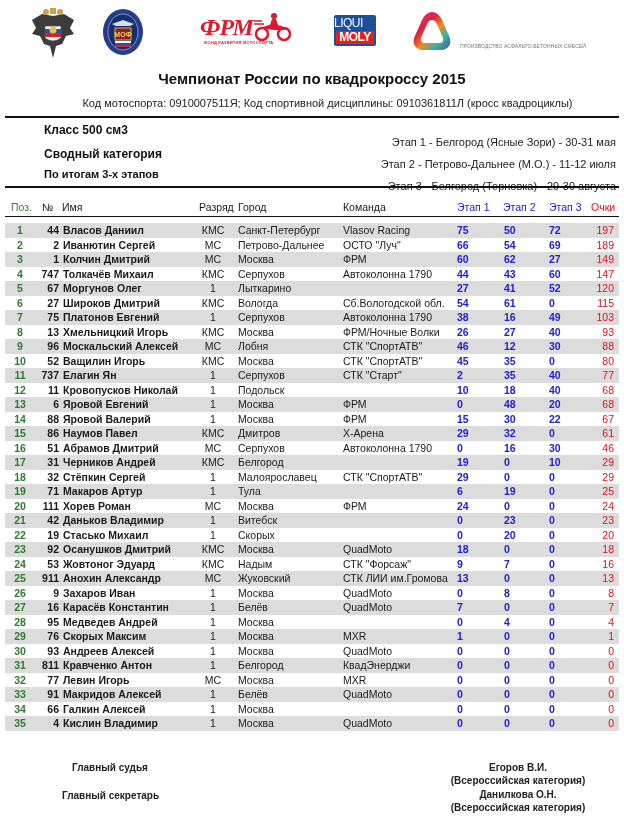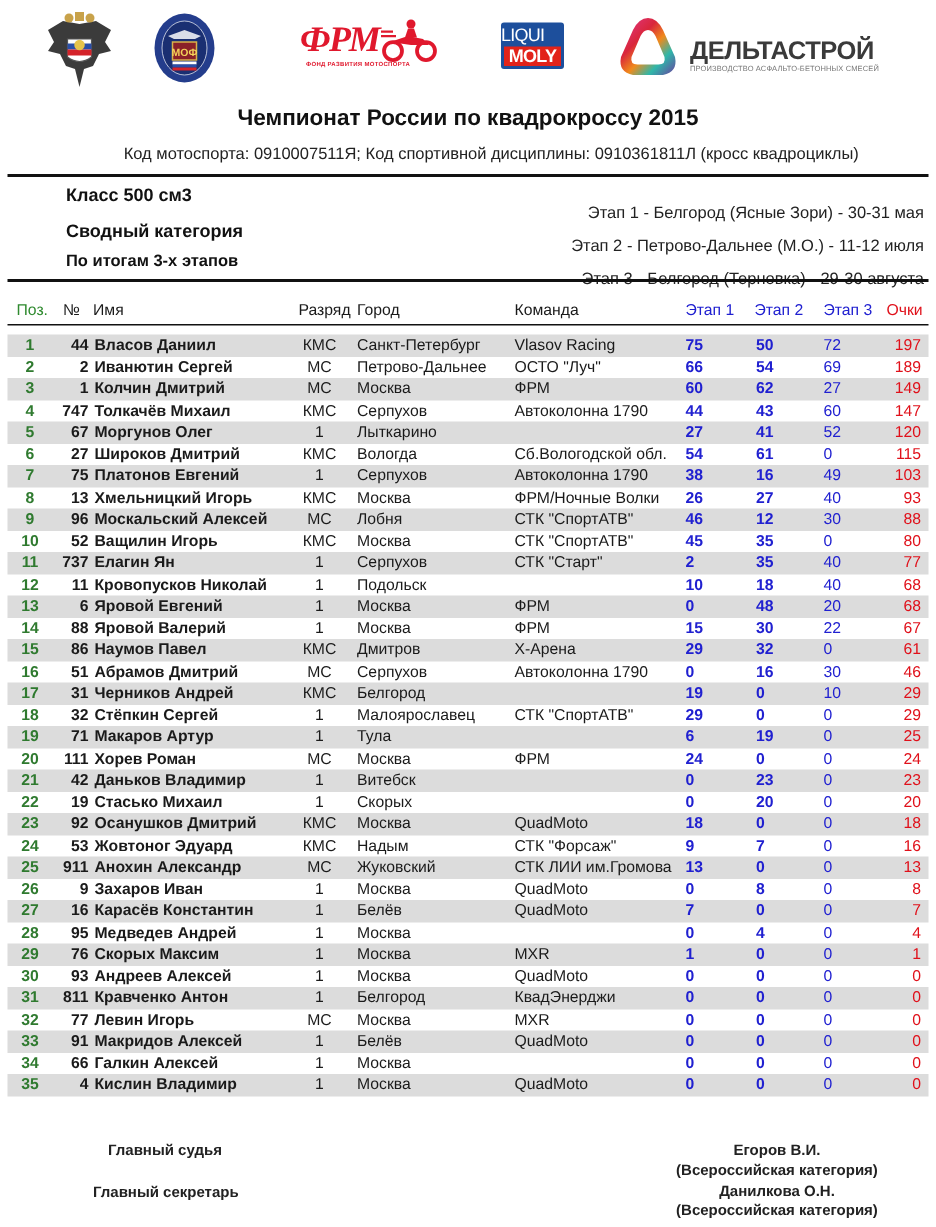--- a/index.html
+++ b/index.html
@@ -45,21 +45,21 @@
   .row.shade { background: #dcdcdc; }
   .row span { position: absolute; top: 0; white-space: nowrap; }
   .pos { left: 6px; width: 18px; text-align: center; color: #2f7a2f; font-weight: bold; }
   .num { left: 30px; width: 24px; text-align: right; font-weight: bold; }
   .name { left: 58px; font-weight: bold; }
   .rank { left: 196px; width: 24px; text-align: center; }
   .city { left: 233px; }
   .team { left: 338px; }
   .s1 { left: 452px; font-weight: bold; color: #2020d0; }
   .s2 { left: 499px; font-weight: bold; color: #2020d0; }
-  .s3 { left: 544px; font-weight: normal; color: #2020d0; }
+  .s3 { left: 544px; font-weight: bold; color: #2020d0; }
   .pts { left: 585px; width: 24px; text-align: right; color: #e0101a; }
 
   .foot { position: absolute; font-size: 10px; font-weight: bold; color: #222; white-space: nowrap; }
   .foot-r { position: absolute; width: 140px; text-align: center; font-size: 10px; font-weight: bold; color: #222; white-space: nowrap; }
 </style>
 </head>
 <body>
 
 <div class="logos">
   <div class="logo logo-arms">
@@ -112,21 +112,20 @@
         <linearGradient id="dsg" x1="0" y1="0" x2="1" y2="1">
           <stop offset="0" stop-color="#e23a8e"></stop>
           <stop offset="0.35" stop-color="#d9263b"></stop>
           <stop offset="0.55" stop-color="#f08a1c"></stop>
           <stop offset="0.75" stop-color="#2fb7a9"></stop>
           <stop offset="1" stop-color="#6a3fa0"></stop>
         </linearGradient>
       </defs>
       <path d="M20 2 Q26 2 30 10 L38 28 Q40 38 30 40 L10 40 Q0 38 2 28 L10 10 Q14 2 20 2 Z M20 10 Q17 10 15 14 L9 28 Q8 33 13 33 L27 33 Q32 33 31 28 L25 14 Q23 10 20 10 Z" fill="url(#dsg)" fill-rule="evenodd"></path>
     </svg>
-    <span class="ds-name">ДЕЛЬТАСТРОЙ</span>
     <span class="ds-sub">ПРОИЗВОДСТВО АСФАЛЬТО-БЕТОННЫХ СМЕСЕЙ</span>
   </div>
 </div>
 
 <div class="title">Чемпионат России по квадрокроссу 2015</div>
 <div class="codes">Код мотоспорта: 0910007511Я; Код спортивной дисциплины: 0910361811Л (кросс квадроциклы)</div>
 <div class="rule" style="top:116px"></div>
 
 <div class="meta-left" style="top:123px;font-size:12px">Класс 500 см3</div>
 <div class="meta-left" style="top:147px;font-size:12px">Сводный категория</div>

